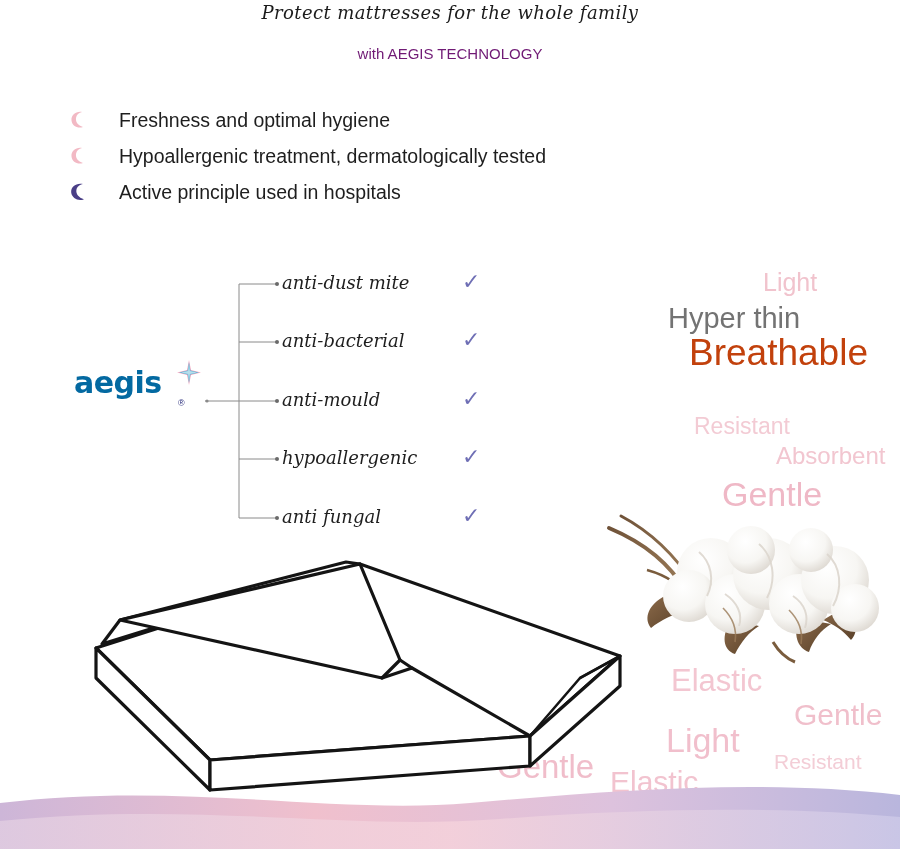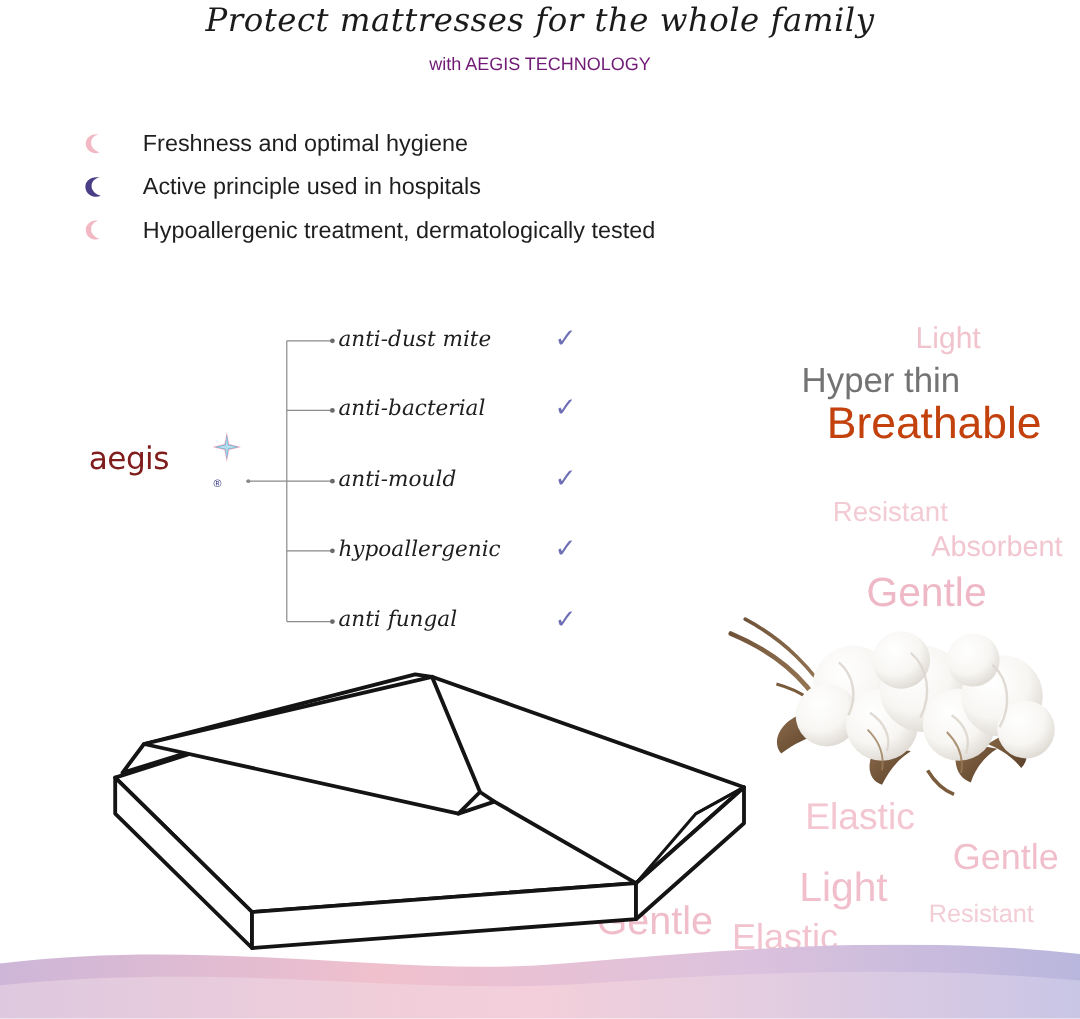--- a/index.html
+++ b/index.html
@@ -14,21 +14,21 @@
   }
 
   
   .title {
     position: absolute;
     top: 2px;
     left: 0;
     width: 900px;
     text-align: center;
     font-family: "DejaVu Serif", serif;
-    font-size: 27px;
+    font-size: 18px;
     font-style: italic;
     color: #1b1b1b;
     letter-spacing: 0.4px;
   }
   .subtitle {
     position: absolute;
     top: 45px;
     left: 0;
     width: 900px;
     text-align: center;
@@ -66,24 +66,25 @@
   
   .aegis-logo {
     position: absolute;
     left: 74px;
     top: 366px;
     width: 130px;
     height: 50px;
   }
   .aegis-word {
     font-family: "DejaVu Sans", sans-serif;
-    font-size: 26px;
-    color: #7f1d1d;
+    font-size: 30px;
+    color: #0369a1;
     letter-spacing: -0.5px;
     line-height: 34px;
+    font-weight: bold;
   }
   .aegis-reg {
     position: absolute;
     left: 104px;
     top: 32px;
     font-size: 9px;
     color: #2b2f7c;
   }
   .aegis-spark {
     position: absolute;
@@ -179,33 +180,33 @@
       <svg width="26" height="22" viewBox="0 0 26 22">
         <path d="M16 3 C10 2 5 6 5.5 11.5 C6 17 12 20 17 18 C12 16.5 9.5 13 10 9 C10.4 5.8 13 3.6 16 3 Z" fill="#f2b9c4"></path>
       </svg>
     </span>
     <span class="bullet-text">Freshness and optimal hygiene</span>
   </div>
 
   <div class="bullet-row">
     <span class="bullet-icon">
       <svg width="26" height="22" viewBox="0 0 26 22">
+        <path d="M16 3 C10 2 5 6 5.5 11.5 C6 17 12 20 17 18 C12 16.5 9.5 13 10 9 C10.4 5.8 13 3.6 16 3 Z" fill="#f2b9c4"></path>
+      </svg>
+    </span>
+    <span class="bullet-text">Hypoallergenic treatment, dermatologically tested</span>
+  </div>
+
+  <div class="bullet-row">
+    <span class="bullet-icon">
+      <svg width="26" height="22" viewBox="0 0 26 22">
         <path d="M17 3 C10.5 1.6 4.5 5.5 5.2 11.6 C5.9 17.6 12.8 20.6 18 18.2 C12.6 16.6 9.8 12.9 10.4 9 C10.9 5.6 13.8 3.5 17 3 Z" fill="#4a3f87"></path>
       </svg>
     </span>
     <span class="bullet-text">Active principle used in hospitals</span>
-  </div>
-
-  <div class="bullet-row">
-    <span class="bullet-icon">
-      <svg width="26" height="22" viewBox="0 0 26 22">
-        <path d="M16 3 C10 2 5 6 5.5 11.5 C6 17 12 20 17 18 C12 16.5 9.5 13 10 9 C10.4 5.8 13 3.6 16 3 Z" fill="#f2b9c4"></path>
-      </svg>
-    </span>
-    <span class="bullet-text">Hypoallergenic treatment, dermatologically tested</span>
   </div>
 
 
 </div>
 
 <div class="aegis-logo">
   <div class="aegis-word">aegis</div>
   <span class="aegis-reg">®</span>
   <span class="aegis-spark">
     <svg width="26" height="26" viewBox="0 0 26 26">

